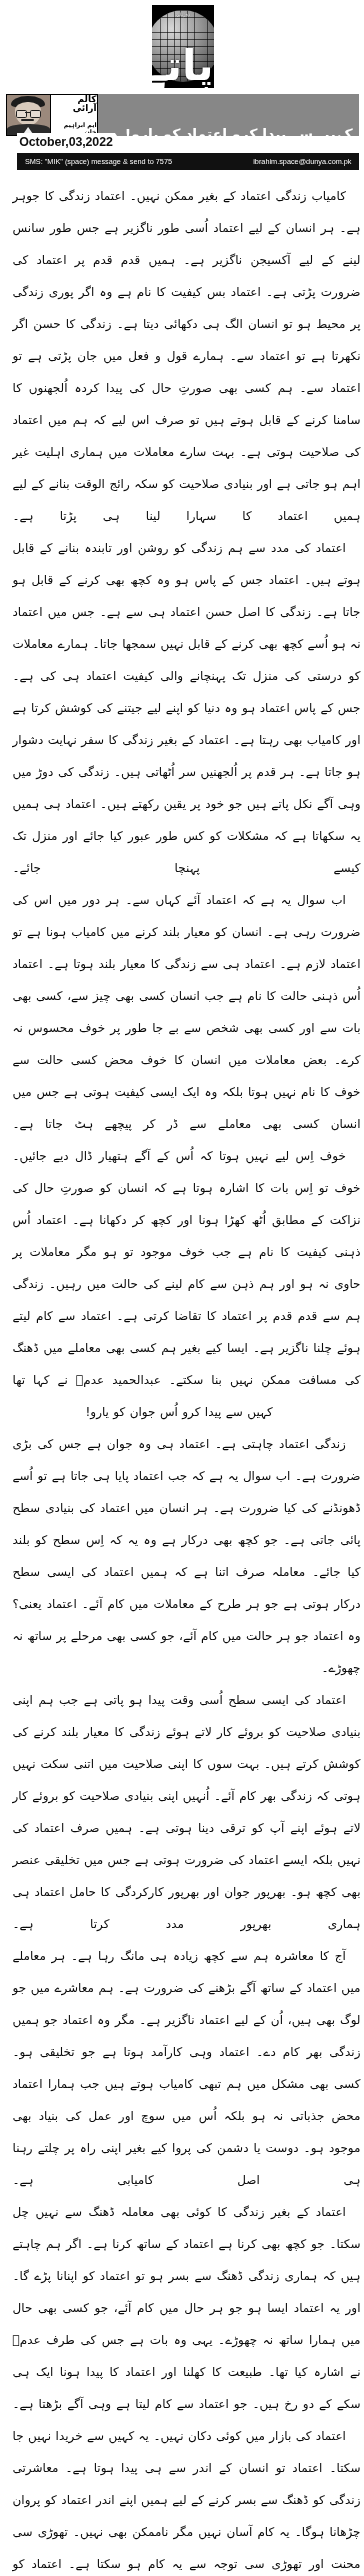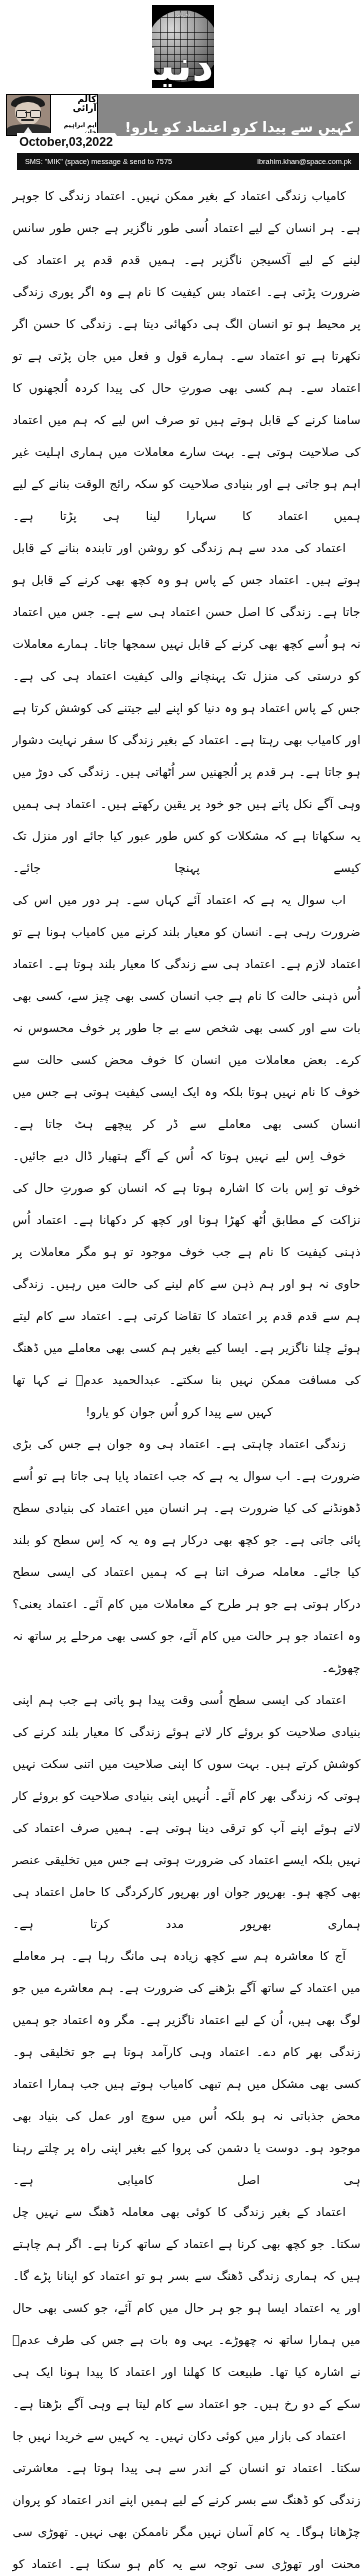--- a/index.html
+++ b/index.html
@@ -53,21 +53,21 @@
     text-shadow:0 0 1.7px rgba(0,0,0,.85);
   }
 
   
   .band{position:relative;height:56px;margin:0 0 0 0;}
   .band-gray{
     position:absolute;left:17px;right:5.6px;top:0;height:42px;
     background:#878787;
   }
   .headline{
-    position:absolute;left:101px;right:12.4px;top:6px;height:37px;
+    position:absolute;left:101px;right:12.4px;top:13px;height:37px;
     display:flex;align-items:center;justify-content:flex-start;
     color:#ffffff;direction:rtl;
     font-family:"DejaVu Sans", sans-serif;
     font-size:14px;font-weight:700;line-height:1.35;
     white-space:nowrap;
   }
   .author-box{
     position:absolute;top:0;left:5.6px;width:92px;height:42px;
     background:#fff;border:0.6px solid #000;box-sizing:border-box;
     display:flex;flex-direction:row-reverse;overflow:hidden;
@@ -141,21 +141,21 @@
 </style>
 </head>
 <body>
 
 <div class="page">
 
   <div class="masthead">
     <div class="logo-box">
       <div class="globe"></div>
       <div class="logo-sub">روزنامہ</div>
-      <div class="logo-word">دنیا</div>
+      <div class="logo-word">پاتے</div>
     </div>
   </div>
 
   <div class="band">
     <div class="band-gray"></div>
     <h1 class="headline">کہیں سے پیدا کرو اعتماد کو یارو!</h1>
 
     <div class="author-box">
       <div class="author-photo">
         <div class="ph-hair"></div>
@@ -175,21 +175,21 @@
   </div>
 
   <div class="datewrap">
     <div class="datetab">
       <span>October,03,2022</span>
     </div>
   </div>
 
   <div class="strip">
     <span>SMS: "MIK" (space) message &amp; send to 7575</span>
-    <span>ibrahim.khan@space.com.pk</span>
+    <span>ibrahim.space@dunya.com.pk</span>
   </div>
 
   <div class="article" id="article-body">
       <p>کامیاب زندگی اعتماد کے بغیر ممکن نہیں۔ اعتماد زندگی کا جوہر ہے۔ ہر انسان کے لیے اعتماد اُسی طور ناگزیر ہے جس طور سانس لینے کے لیے آکسیجن ناگزیر ہے۔ ہمیں قدم قدم پر اعتماد کی ضرورت پڑتی ہے۔ اعتماد بس کیفیت کا نام ہے وہ اگر پوری زندگی پر محیط ہو تو انسان الگ ہی دکھائی دیتا ہے۔ زندگی کا حسن اگر نکھرتا ہے تو اعتماد سے۔ ہمارے قول و فعل میں جان پڑتی ہے تو اعتماد سے۔ ہم کسی بھی صورتِ حال کی پیدا کردہ اُلجھنوں کا سامنا کرنے کے قابل ہوتے ہیں تو صرف اس لیے کہ ہم میں اعتماد کی صلاحیت ہوتی ہے۔ بہت سارے معاملات میں ہماری اہلیت غیر اہم ہو جاتی ہے اور بنیادی صلاحیت کو سکہ رائج الوقت بنانے کے لیے ہمیں اعتماد کا سہارا لینا ہی پڑتا ہے۔</p>
       <p>اعتماد کی مدد سے ہم زندگی کو روشن اور تابندہ بنانے کے قابل ہوتے ہیں۔ اعتماد جس کے پاس ہو وہ کچھ بھی کرنے کے قابل ہو جاتا ہے۔ زندگی کا اصل حسن اعتماد ہی سے ہے۔ جس میں اعتماد نہ ہو اُسے کچھ بھی کرنے کے قابل نہیں سمجھا جاتا۔ ہمارے معاملات کو درستی کی منزل تک پہنچانے والی کیفیت اعتماد ہی کی ہے۔ جس کے پاس اعتماد ہو وہ دنیا کو اپنے لیے جیتنے کی کوشش کرتا ہے اور کامیاب بھی رہتا ہے۔ اعتماد کے بغیر زندگی کا سفر نہایت دشوار ہو جاتا ہے۔ ہر قدم پر اُلجھنیں سر اُٹھاتی ہیں۔ زندگی کی دوڑ میں وہی آگے نکل پاتے ہیں جو خود پر یقین رکھتے ہیں۔ اعتماد ہی ہمیں یہ سکھاتا ہے کہ مشکلات کو کس طور عبور کیا جائے اور منزل تک کیسے پہنچا جائے۔</p>
       <p>اب سوال یہ ہے کہ اعتماد آئے کہاں سے۔ ہر دور میں اس کی ضرورت رہی ہے۔ انسان کو معیار بلند کرنے میں کامیاب ہونا ہے تو اعتماد لازم ہے۔ اعتماد ہی سے زندگی کا معیار بلند ہوتا ہے۔ اعتماد اُس ذہنی حالت کا نام ہے جب انسان کسی بھی چیز سے، کسی بھی بات سے اور کسی بھی شخص سے بے جا طور پر خوف محسوس نہ کرے۔ بعض معاملات میں انسان کا خوف محض کسی حالت سے خوف کا نام نہیں ہوتا بلکہ وہ ایک ایسی کیفیت ہوتی ہے جس میں انسان کسی بھی معاملے سے ڈر کر پیچھے ہٹ جاتا ہے۔</p>
       <p>خوف اِس لیے نہیں ہوتا کہ اُس کے آگے ہتھیار ڈال دیے جائیں۔ خوف تو اِس بات کا اشارہ ہوتا ہے کہ انسان کو صورتِ حال کی نزاکت کے مطابق اُٹھ کھڑا ہونا اور کچھ کر دکھانا ہے۔ اعتماد اُس ذہنی کیفیت کا نام ہے جب خوف موجود تو ہو مگر معاملات پر حاوی نہ ہو اور ہم ذہن سے کام لینے کی حالت میں رہیں۔ زندگی ہم سے قدم قدم پر اعتماد کا تقاضا کرتی ہے۔ اعتماد سے کام لیتے ہوئے چلنا ناگزیر ہے۔ ایسا کیے بغیر ہم کسی بھی معاملے میں ڈھنگ کی مسافت ممکن نہیں بنا سکتے۔ عبدالحمید عدمؔ نے کہا تھا</p>
       <p class="verse">کہیں سے پیدا کرو اُس جوان کو یارو!</p>
       <p>زندگی اعتماد چاہتی ہے۔ اعتماد ہی وہ جوان ہے جس کی بڑی ضرورت ہے۔ اب سوال یہ ہے کہ جب اعتماد پایا ہی جاتا ہے تو اُسے ڈھونڈنے کی کیا ضرورت ہے۔ ہر انسان میں اعتماد کی بنیادی سطح پائی جاتی ہے۔ جو کچھ بھی درکار ہے وہ یہ کہ اِس سطح کو بلند کیا جائے۔ معاملہ صرف اتنا ہے کہ ہمیں اعتماد کی ایسی سطح درکار ہوتی ہے جو ہر طرح کے معاملات میں کام آئے۔ اعتماد یعنی؟ وہ اعتماد جو ہر حالت میں کام آئے، جو کسی بھی مرحلے پر ساتھ نہ چھوڑے۔</p>
       <p>اعتماد کی ایسی سطح اُسی وقت پیدا ہو پاتی ہے جب ہم اپنی بنیادی صلاحیت کو بروئے کار لاتے ہوئے زندگی کا معیار بلند کرنے کی کوشش کرتے ہیں۔ بہت سوں کا اپنی صلاحیت میں اتنی سکت نہیں ہوتی کہ زندگی بھر کام آئے۔ اُنہیں اپنی بنیادی صلاحیت کو بروئے کار لاتے ہوئے اپنے آپ کو ترقی دینا ہوتی ہے۔ ہمیں صرف اعتماد کی نہیں بلکہ ایسے اعتماد کی ضرورت ہوتی ہے جس میں تخلیقی عنصر بھی کچھ ہو۔ بھرپور جوان اور بھرپور کارکردگی کا حامل اعتماد ہی ہماری بھرپور مدد کرتا ہے۔</p>

